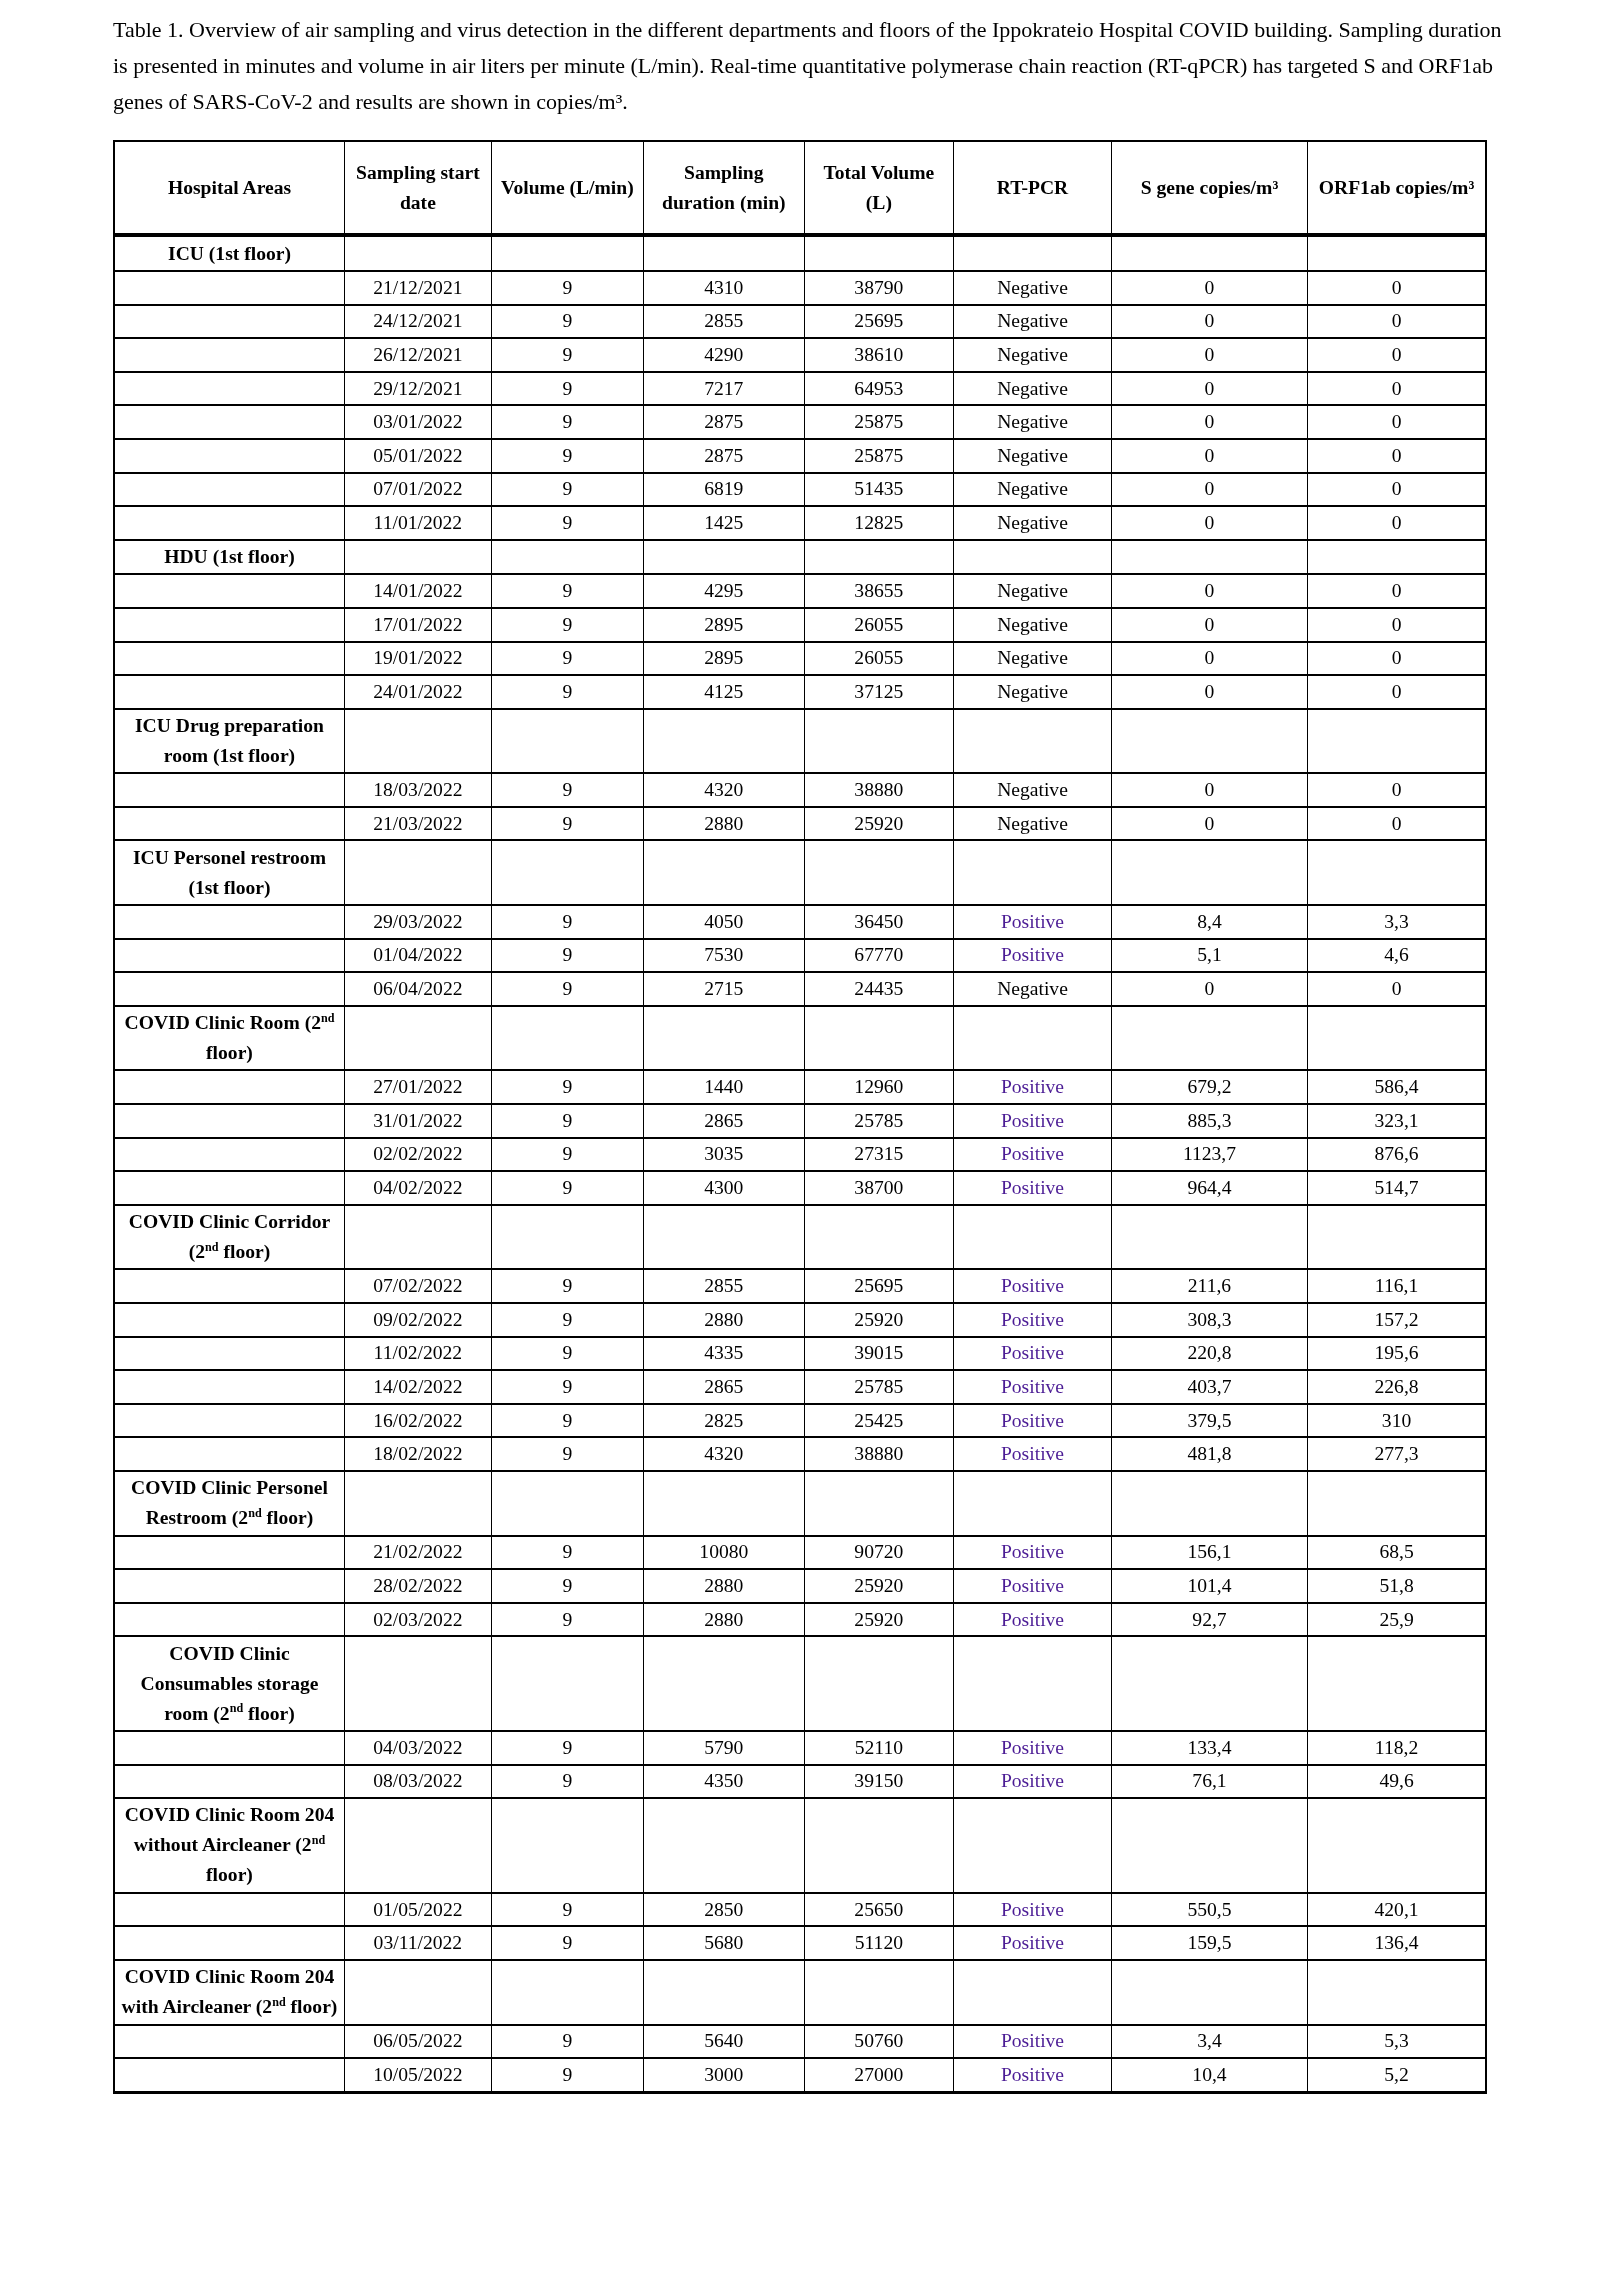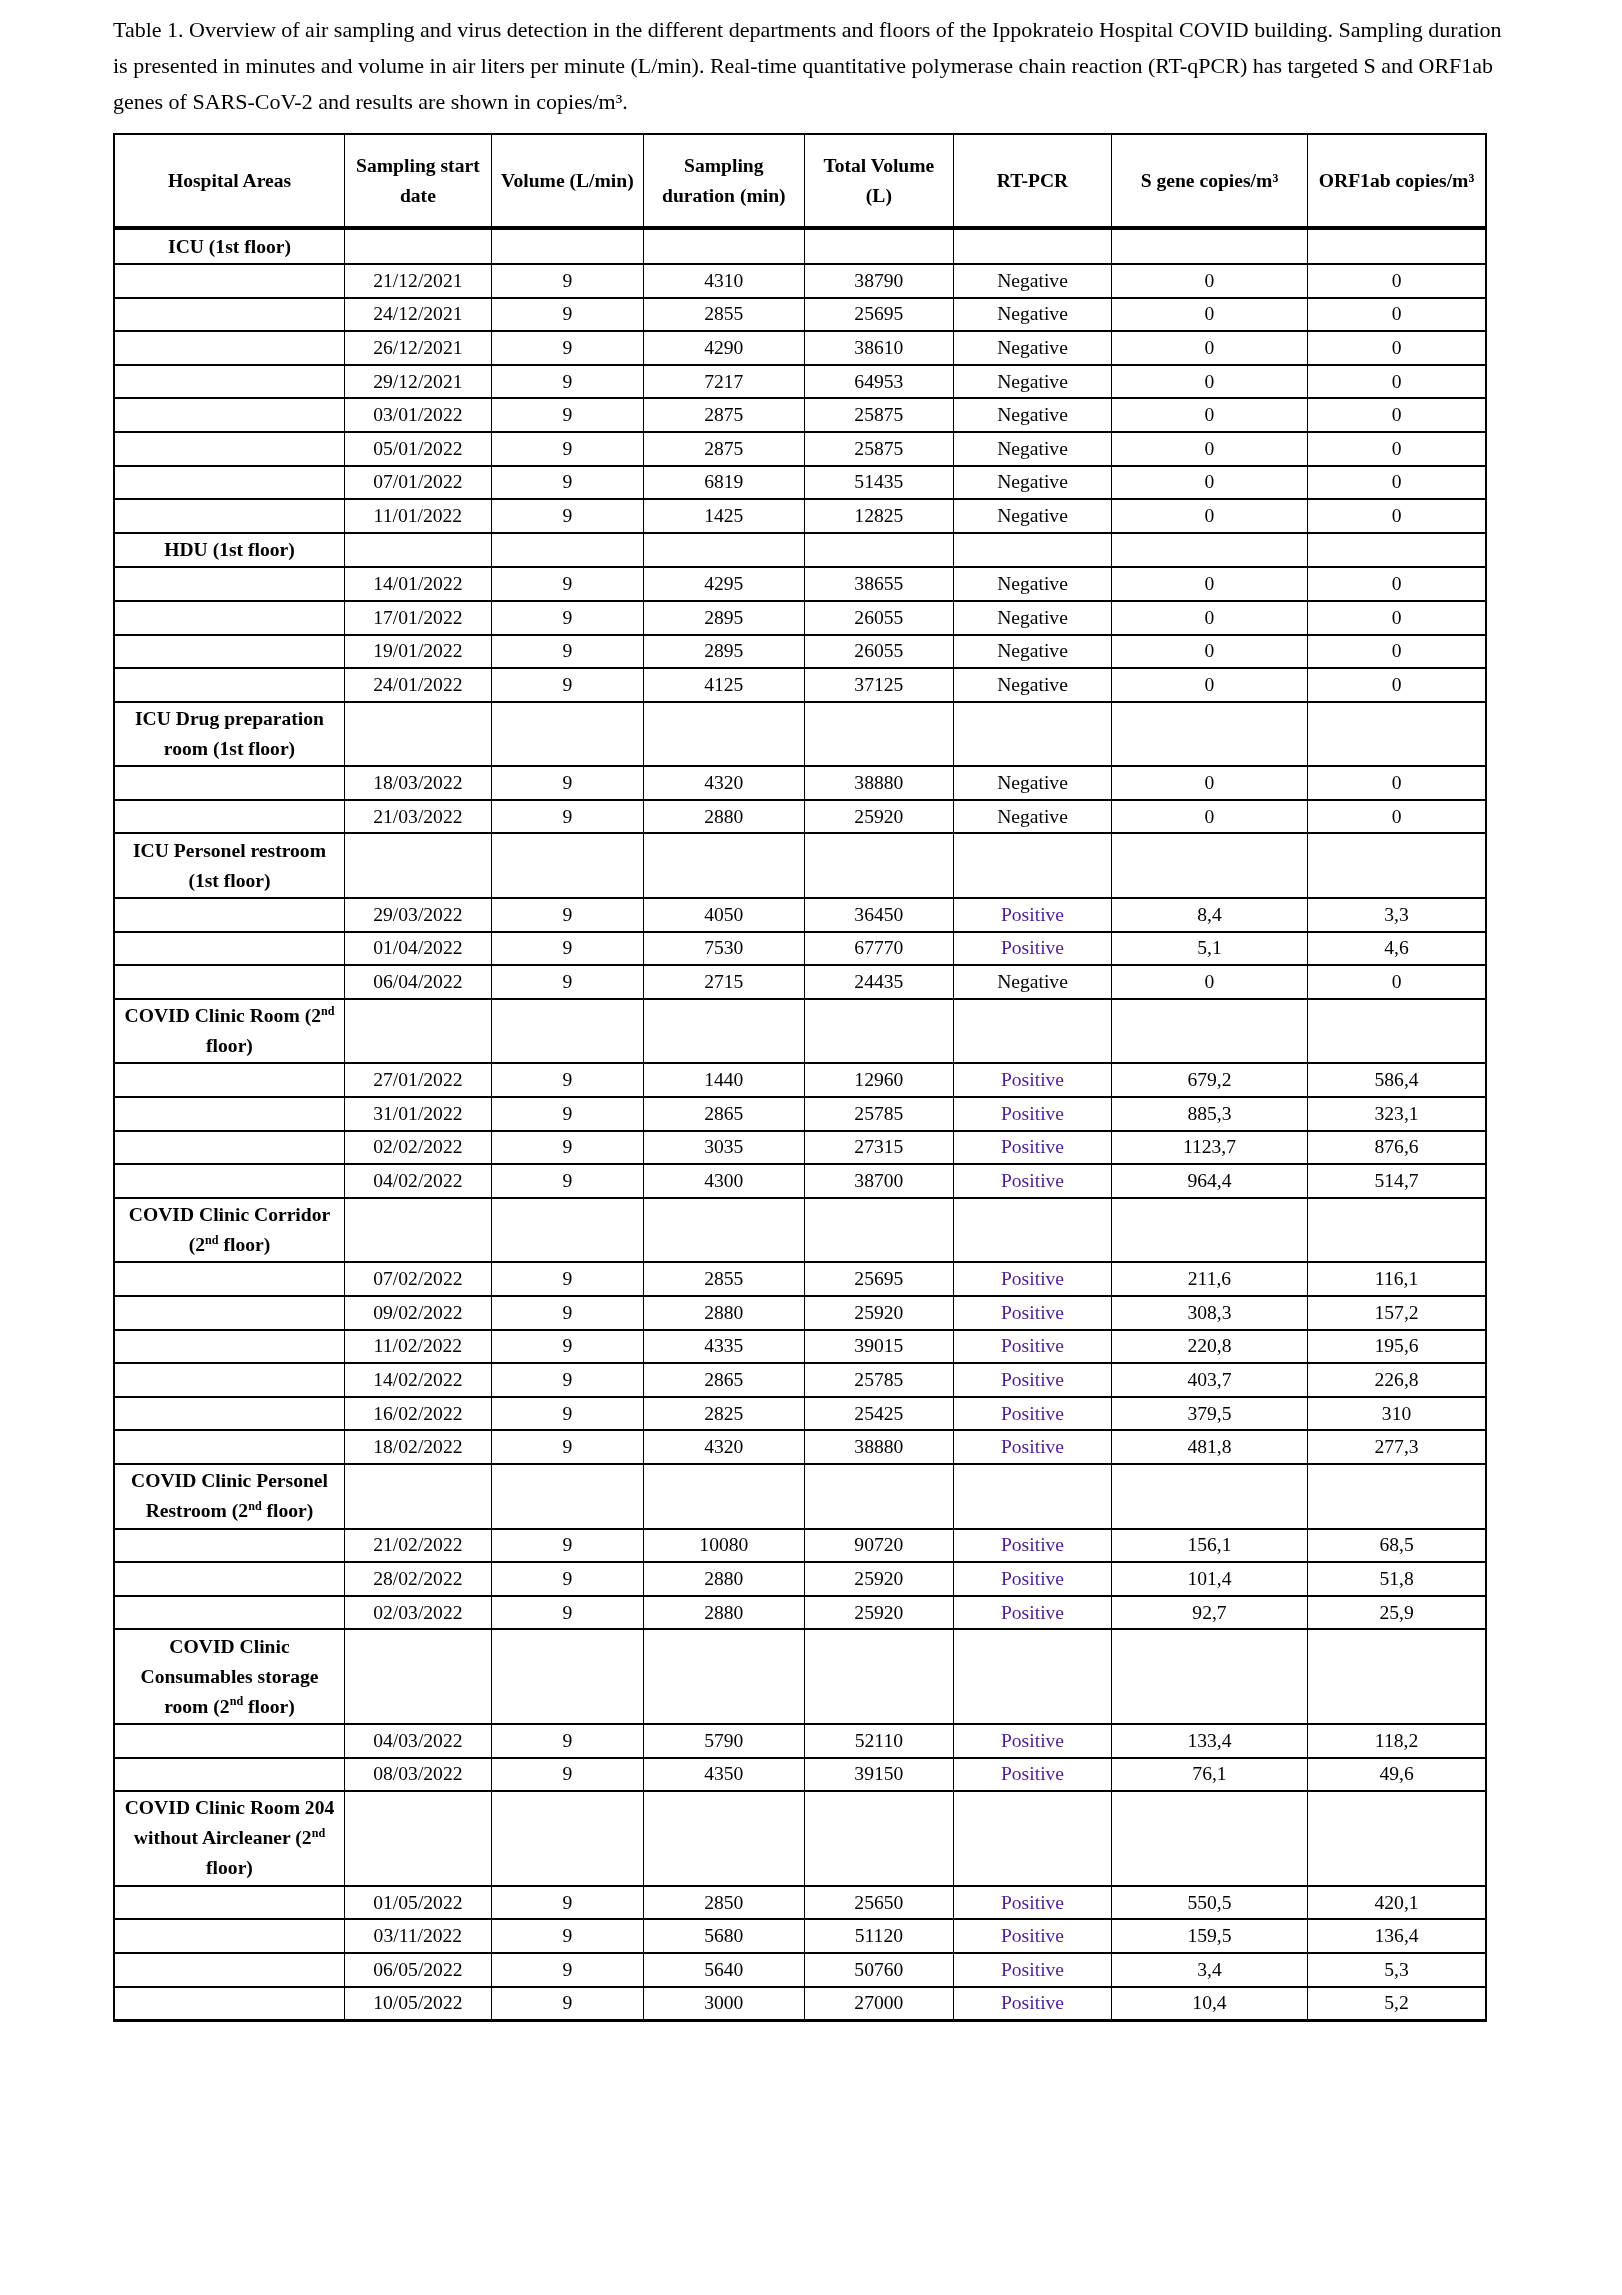--- a/index.html
+++ b/index.html
@@ -16,21 +16,21 @@
   }
   .page {
     box-sizing: border-box;
     width: 1622px;
     height: 2295px;
     padding: 11.8px 105px 0 113px;
   }
   .caption {
     font-size: 22px;
     line-height: 36px;
-    margin: 0 0 13px 0;
+    margin: 0 0 20px 0;
     text-align: left;
   }
   table.main {
     border-collapse: collapse;
     table-layout: fixed;
     width: 1374px;
     border: 2.6px solid #000;
     border-bottom-width: 3.9px;
     padding-left: 40px;
   }
@@ -520,20 +520,30 @@
         <tr>
           <td></td>
           <td>03/11/2022</td>
           <td>9</td>
           <td>5680</td>
           <td>51120</td>
           <td class="positive">Positive</td>
           <td>159,5</td>
           <td>136,4</td>
         </tr>
+        <tr class="section-row">
+          <td class="area">COVID Clinic Room 204 with Aircleaner (2<sup>nd</sup> floor)</td>
+          <td></td>
+          <td></td>
+          <td></td>
+          <td></td>
+          <td></td>
+          <td></td>
+          <td></td>
+        </tr>
         <tr>
           <td></td>
           <td>06/05/2022</td>
           <td>9</td>
           <td>5640</td>
           <td>50760</td>
           <td class="positive">Positive</td>
           <td>3,4</td>
           <td>5,3</td>
         </tr>

